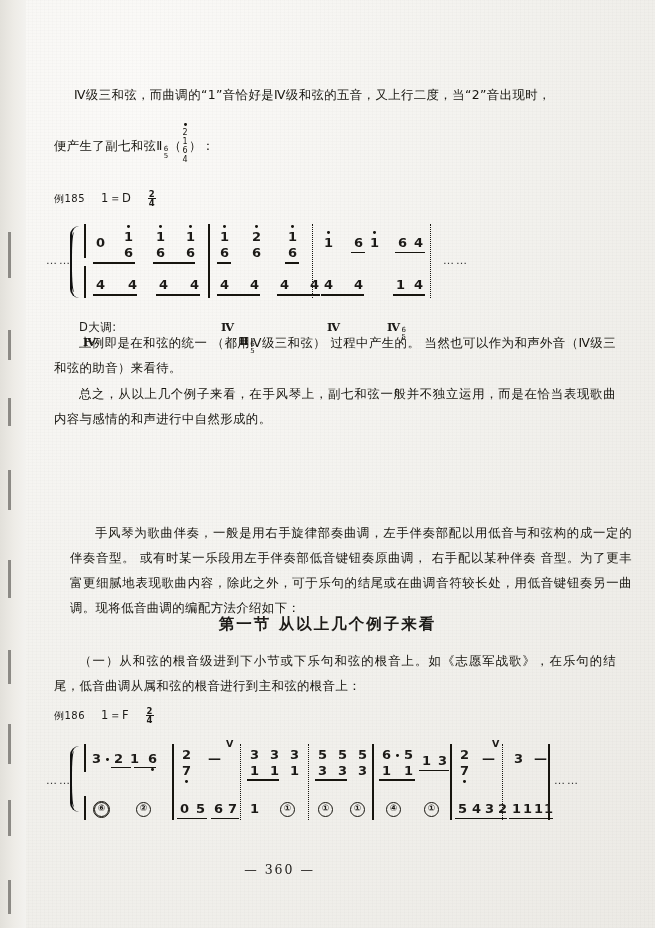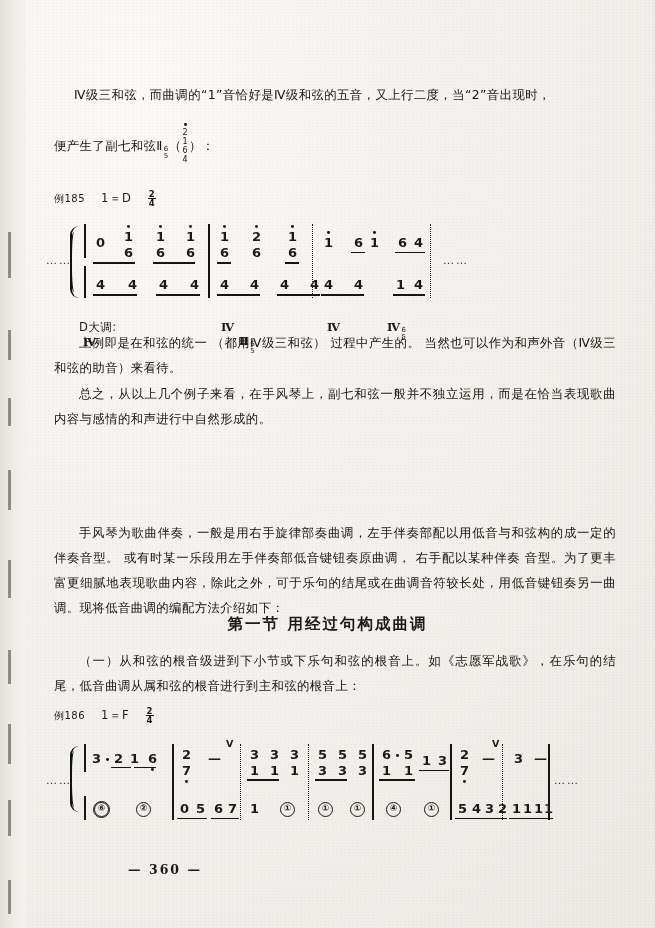--- a/index.html
+++ b/index.html
@@ -120,22 +120,22 @@
   .circled.dbl:before{
     content:"";position:absolute;left:-2.4px;top:-2.4px;
     width:15.2px;height:15.2px;border:1.1px solid #17150f;border-radius:50%;
   }
   .aug-dot{position:absolute;width:2.8px;height:2.8px;border-radius:50%;background:#17150f;}
 
   .analysis{position:absolute;font-size:11.5px;letter-spacing:.5px;white-space:pre;}
   .analysis .rn{font-weight:bold;font-family:"DejaVu Serif","Liberation Serif",serif;}
 
   .pagenum{
-    position:absolute;left:0;width:300px;text-align:center;
-    font-size:12.5px;font-weight:bold;letter-spacing:2px;
+    position:absolute;left:0;width:300px;text-align:right;
+    font-size:12.5px;font-weight:normal;letter-spacing:2px;
     font-family:"DejaVu Serif","Liberation Serif",serif;
   }
   .watermark{
     position:absolute;right:12px;bottom:12px;
     font-size:13px;letter-spacing:1px;
     color:#b9b4ad;
   }
   .watermark .dom{color:#d99a6c;font-family:"DejaVu Sans","Liberation Sans",sans-serif;}
 </style>
 </head>
@@ -259,23 +259,23 @@
     </div>
     <div class="analysis" style="left:362px;top:306px;">
       <span class="rn">Ⅳ</span><span class="sup-frac"><span>6</span><span>5</span></span>
     </div>
 
     <p class="body indent" style="left:54px;top:330px;width:562px;">上例即是在和弦的统一 （都用Ⅳ级三和弦） 过程中产生的。 当然也可以作为和声外音（Ⅳ级三和弦的助音）来看待。</p>
 
     <p class="body indent" style="left:54px;top:381px;width:562px;">总之，从以上几个例子来看，在手风琴上，副七和弦一般并不独立运用，而是在恰当表现歌曲内容与感情的和声进行中自然形成的。</p>
 
 
-    <p class="body indent" style="left:54px;top:520px;width:562px;">手风琴为歌曲伴奏，一般是用右手旋律部奏曲调，左手伴奏部配以用低音与和弦构的成一定的伴奏音型。 或有时某一乐段用左手伴奏部低音键钮奏原曲调， 右手配以某种伴奏 音型。为了更丰富更细腻地表现歌曲内容，除此之外，可于乐句的结尾或在曲调音符较长处，用低音键钮奏另一曲调。现将低音曲调的编配方法介绍如下：</p>
-
-    <div class="section-title" style="top:614px;">第一节  用经过句构成曲调</div>
+    <p class="body indent" style="left:70px;top:520px;width:562px;">手风琴为歌曲伴奏，一般是用右手旋律部奏曲调，左手伴奏部配以用低音与和弦构的成一定的伴奏音型。 或有时某一乐段用左手伴奏部低音键钮奏原曲调， 右手配以某种伴奏 音型。为了更丰富更细腻地表现歌曲内容，除此之外，可于乐句的结尾或在曲调音符较长处，用低音键钮奏另一曲调。现将低音曲调的编配方法介绍如下：</p>
+
+    <div class="section-title" style="top:614px;">第一节  从以上几个例子来看</div>
 
     <p class="body indent" style="left:54px;top:648px;width:562px;">（一）从和弦的根音级进到下小节或下乐句和弦的根音上。如《志愿军战歌》，在乐句的结尾，低音曲调从属和弦的根音进行到主和弦的根音上：</p>
 
     <div class="ex-head" style="left:54px;top:707px;">
       <span style="font-size:10px;">例186</span>
       <span class="key">1＝F</span>
       <span class="tsig">
         <span class="num">2</span>
           <span>4</span>
       </span>

